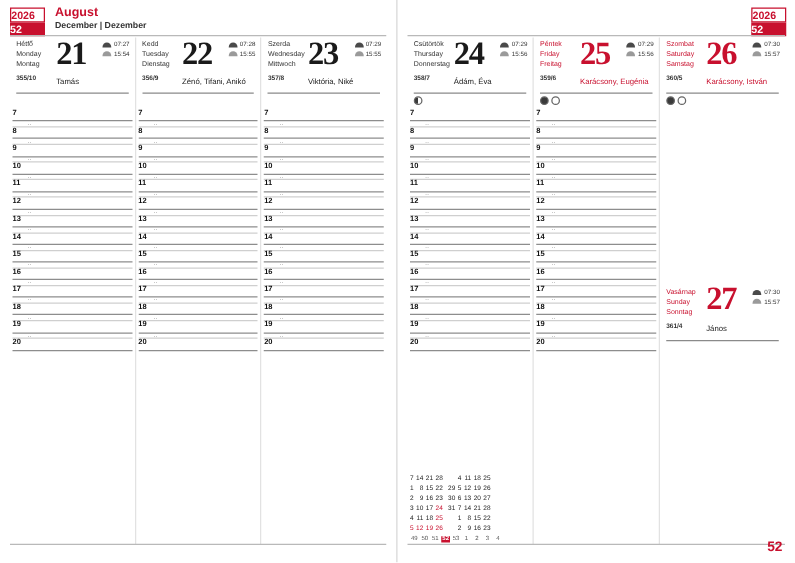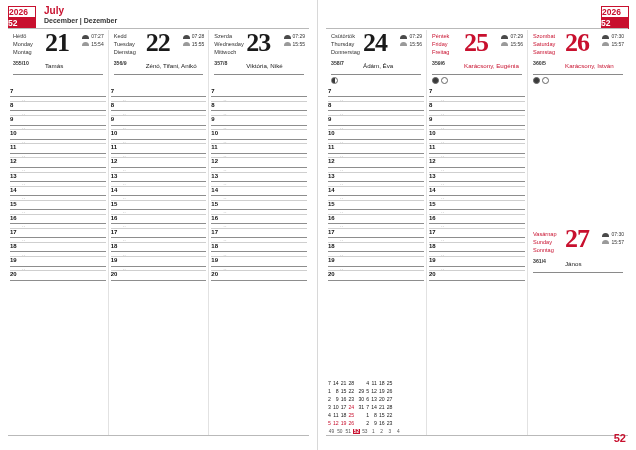--- a/index.html
+++ b/index.html
@@ -79,21 +79,21 @@
 </head>
 <body>
 
 <div class="page">
 
   <div class="half left">
     <div class="year-badge badge-left">
       <span class="yr">2026</span>
       <span class="wk">52</span>
     </div>
-    <div class="month-title">July</div>
+    <div class="month-title">August</div>
     <div class="month-sub">December | Dezember</div>
     <div class="hr-top"></div>
 
     <div class="cols">
 
       <div class="col">
         <div class="dayhead">
           <div class="dnames">
             <div class="d1">Hétfő</div>
             <div class="d2">Monday</div>

